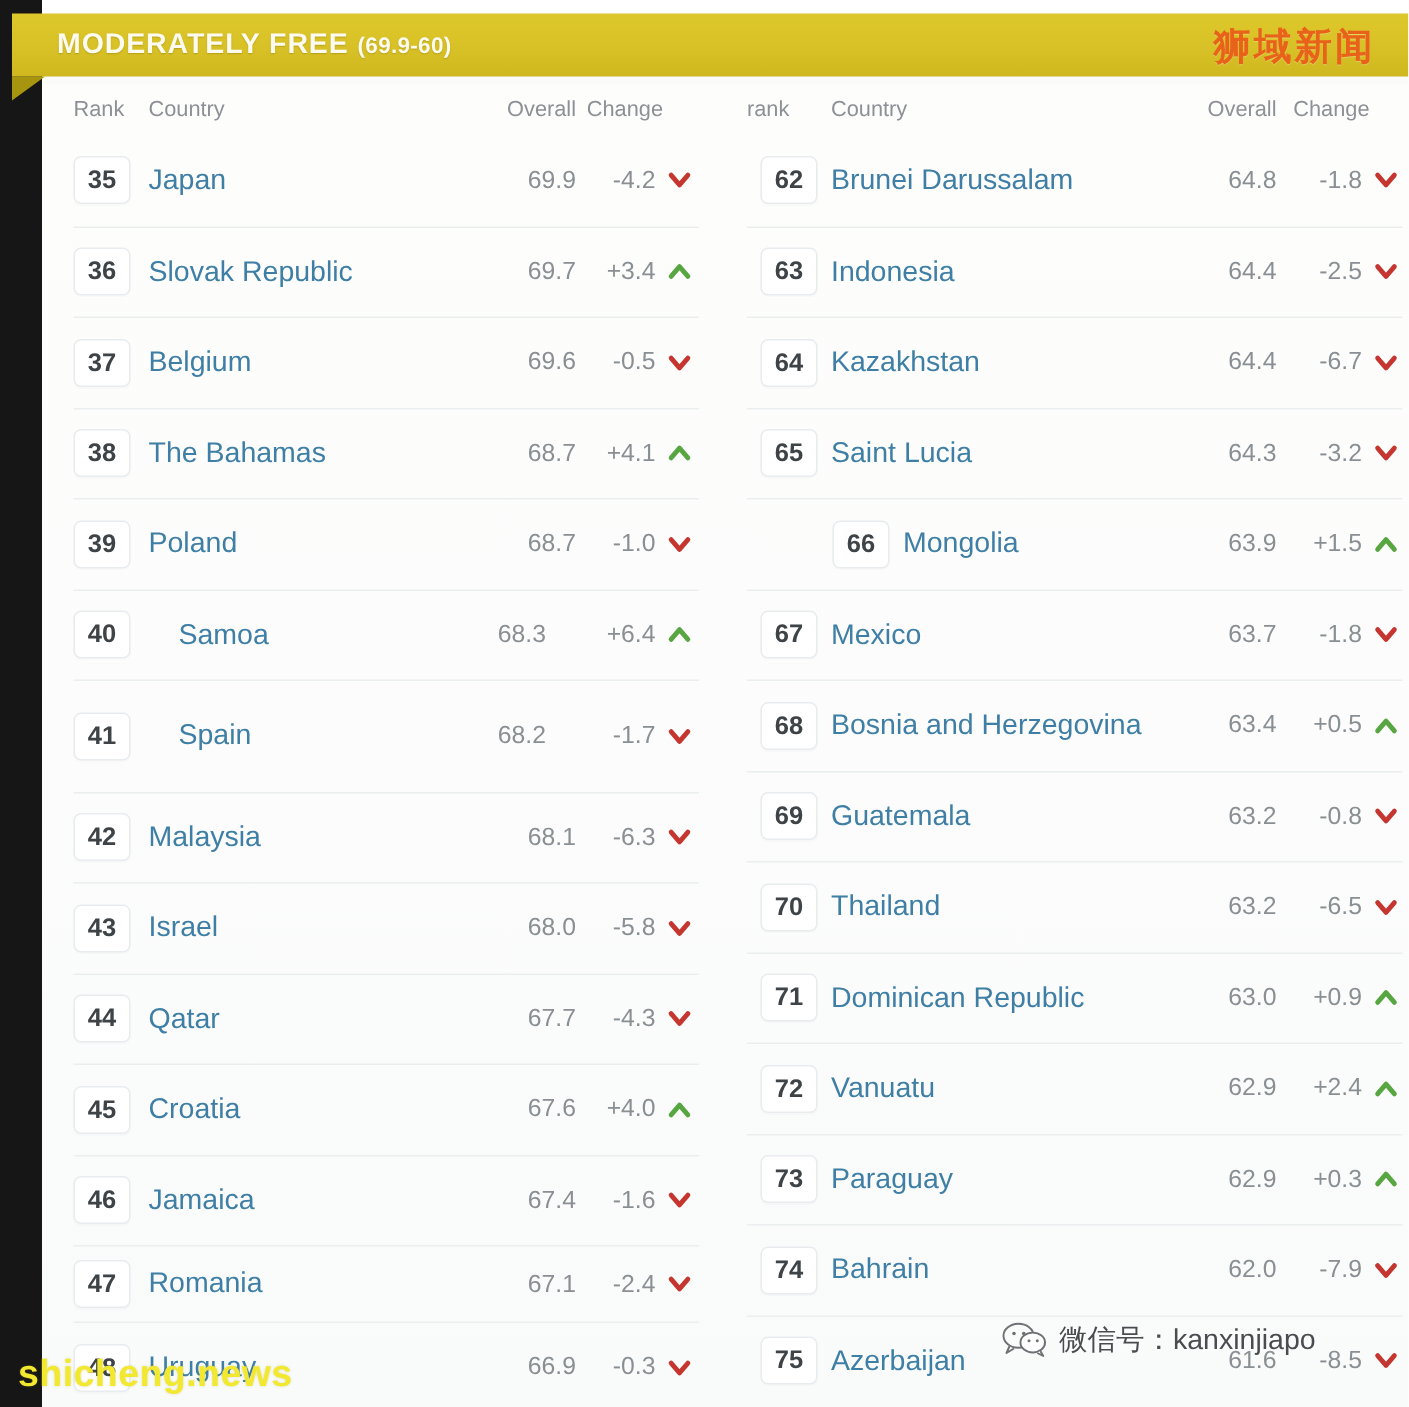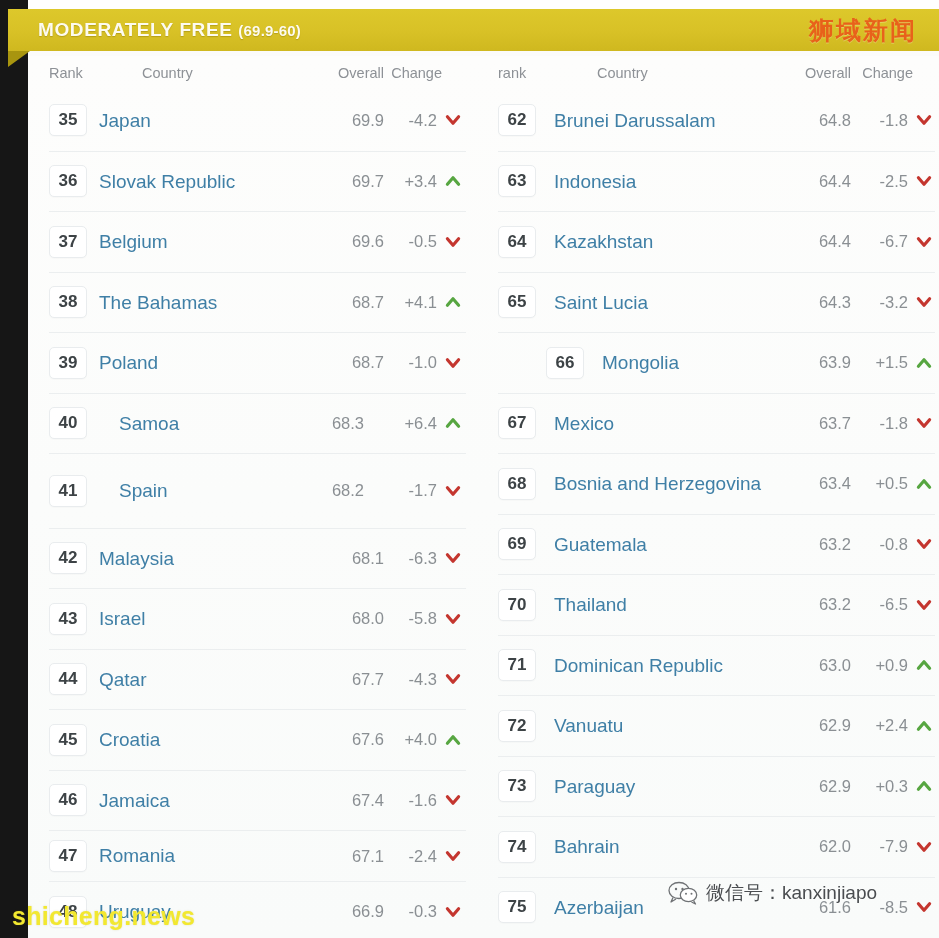--- a/index.html
+++ b/index.html
@@ -89,21 +89,21 @@
   .col.right { width:465px; padding-left:24px; padding-right:4px; }
 
   .hdr {
     display:flex; align-items:center;
     height:34px;
     color:#8d9196;
     font-size:14.5px;
     font-weight:normal;
   }
   .hdr .h-rank    { width:50px; }
-  .hdr .h-country { flex:1;margin-left:43px; }
+  .hdr .h-country { flex:1; }
   .hdr .h-overall { width:76px; text-align:right; }
   .hdr .h-change  { width:82px; text-align:right; padding-right:24px; }
 
   .col.right .hdr .h-rank    { width:56px; }
   .col.right .hdr .h-overall { width:78px; }
   .col.right .hdr .h-change  { width:84px; padding-right:22px; }
 
   .row {
     display:flex; align-items:center;
     border-top:1px solid #ebeeef;
@@ -117,21 +117,21 @@
     border:1px solid #e9ecee;
     border-radius:5px;
     display:flex; align-items:center; justify-content:center;
     color:#3d4346;
     font-size:17px;
     font-weight:bold;
     box-shadow:0 1px 1px rgba(0,0,0,.02);
     flex:none;
   }
   .cell-rank { width:50px; display:flex; }
-  .col.right .cell-rank { width:56px; }
+  .col.right .cell-rank { width:56px;justify-content:center; }
 
   .country {
     flex:1;
     color:#3f7fa6;
     font-size:19px;
     line-height:1.12;
     padding-right:6px;
     word-break:normal;
   }
   .overall {

